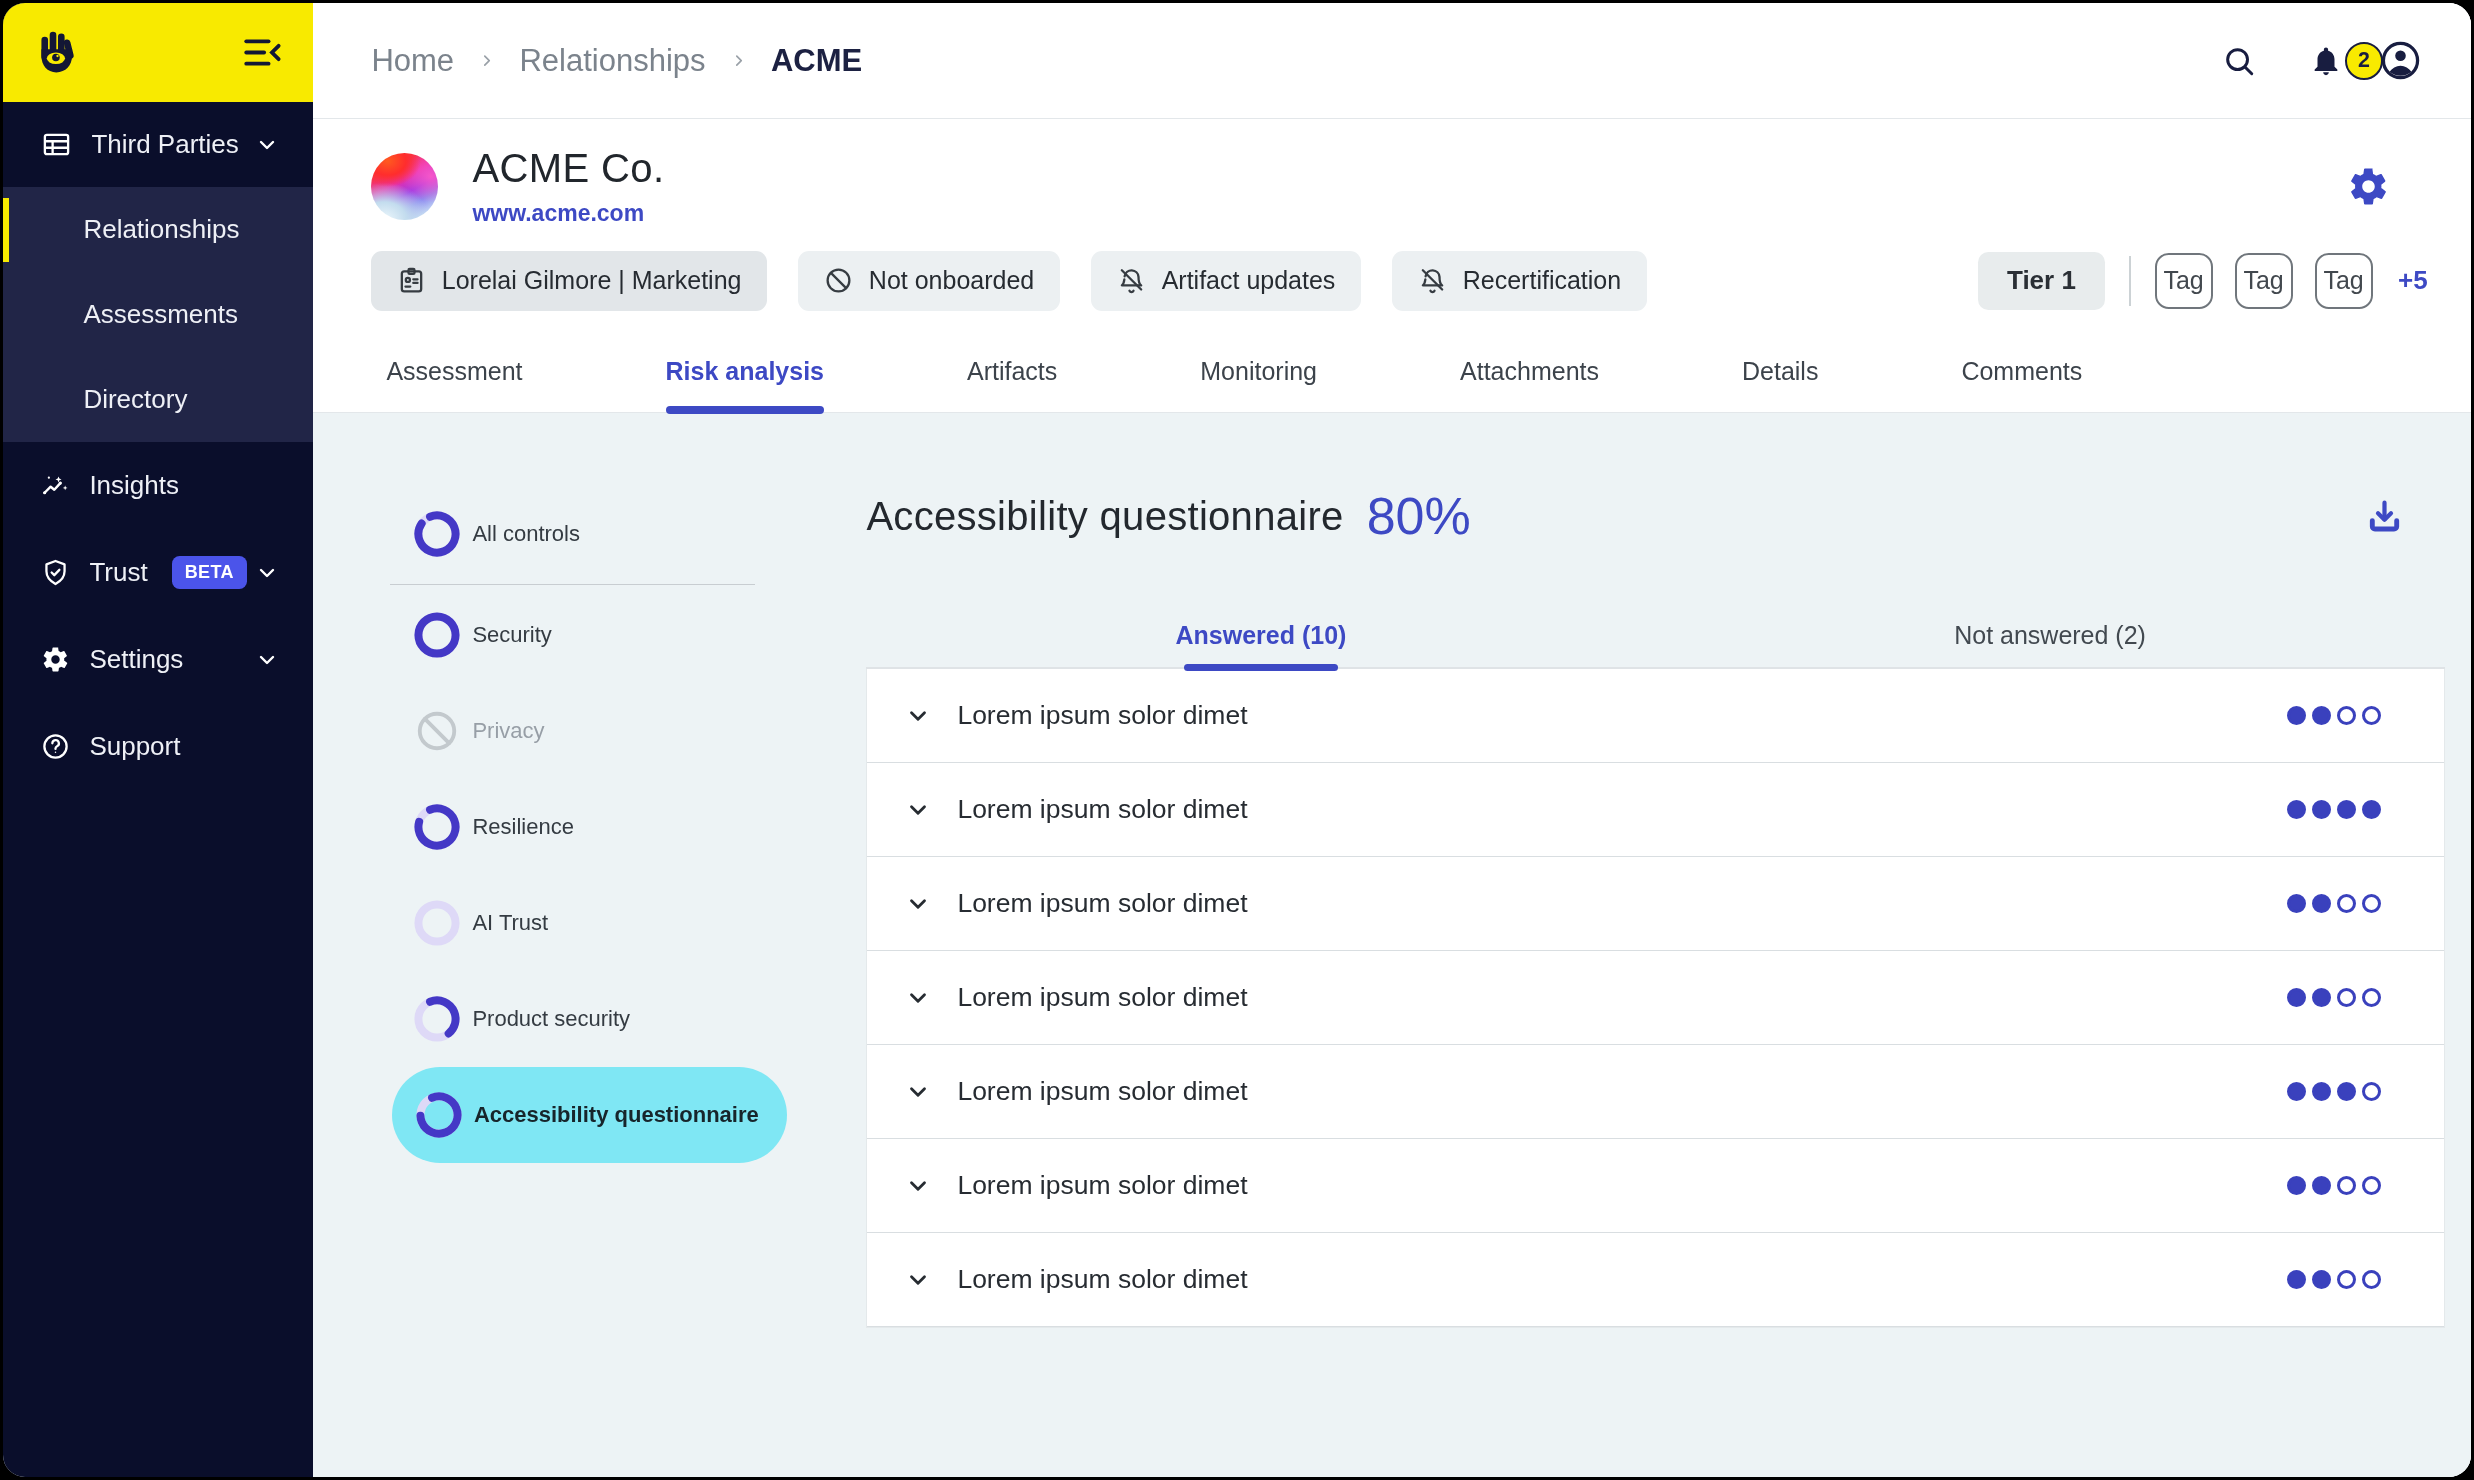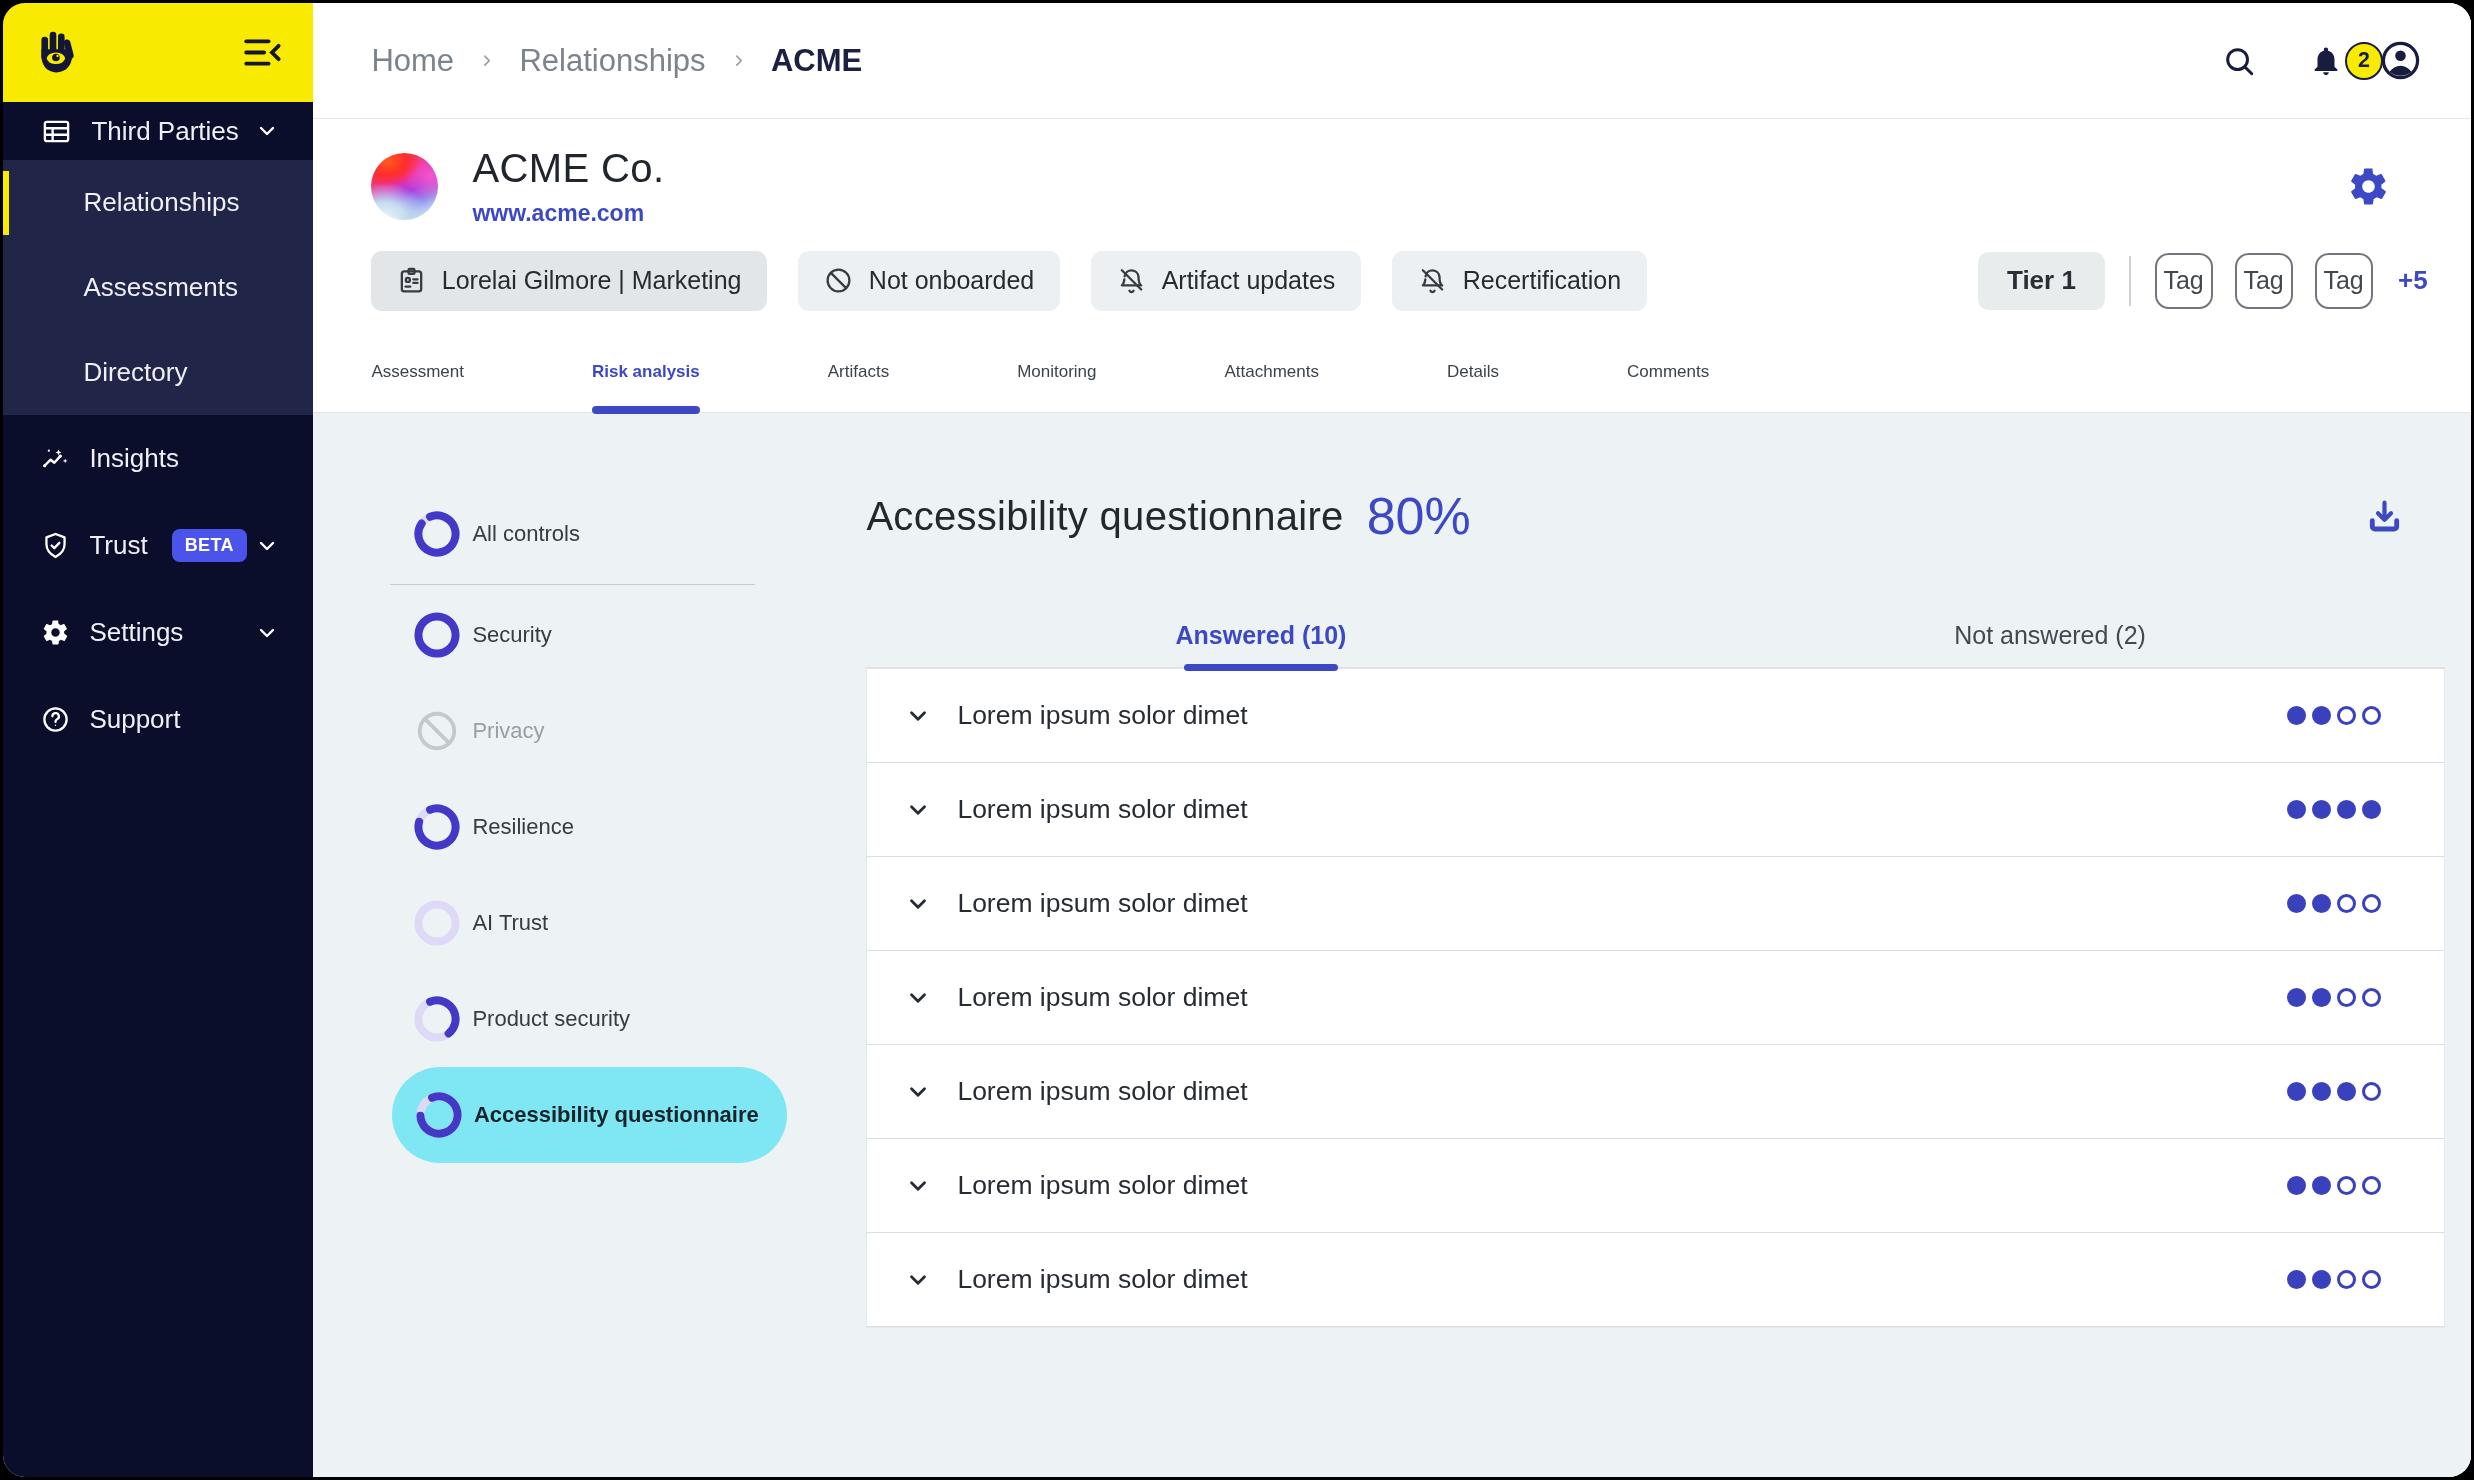--- a/index.html
+++ b/index.html
@@ -10,21 +10,21 @@
   }
 
   
   .sidebar { width:310px; flex:0 0 310px; background:var(--sidebar-bg); display:flex; flex-direction:column; }
   .sidebar-header { height:99px; background:var(--yellow); display:flex; align-items:center; justify-content:space-between; padding:0 31px 0 26px; }
   .hand-logo svg { width:53px; height:53px; display:block; }
   .collapse-btn { width:38px; height:31px; cursor:pointer; color:#131735; }
   .collapse-btn svg { width:100%; height:100%; }
 
   .nav { color:#eef0f6; font-size:26px; }
-  .nav-group-header { height:58px; display:flex; align-items:center; padding:0 34px 0 38px; }
+  .nav-group-header { height:85px; display:flex; align-items:center; padding:0 34px 0 38px; }
   .nav-group-header .icon { width:31px; height:31px; color:#fff; }
   .nav-group-header .lbl { margin-left:19px; }
   .nav-group-header .chev { margin-left:auto; width:24px; height:24px; color:#fff; }
   .nav-sub { background:var(--sidebar-sub-bg); }
   .nav-sub-item { height:85px; display:flex; align-items:center; padding-left:80px; position:relative; cursor:pointer; }
   .nav-sub-item.selected::before { content:""; position:absolute; left:0; top:10.3px; bottom:10.3px; width:6px; background:var(--yellow); }
   .nav-item { height:87px; display:flex; align-items:center; padding:0 34px 0 38px; cursor:pointer; }
   .nav-item .icon { width:29px; height:29px; color:#fff; flex:0 0 auto; }
   .nav-item .lbl { margin-left:19px; }
   .nav-item .chev { margin-left:auto; width:24px; height:24px; color:#fff; }
@@ -70,21 +70,21 @@
   .chip { height:60px; border-radius:11px; background:var(--chip-bg); display:flex; align-items:center; padding:0 26px; margin-right:31px; font-size:25px; font-weight:500; color:#262b31; white-space:nowrap; }
   .chip .cicon { width:29px; height:29px; margin-right:15.4px; color:#363c42; }
   .chip .cicon svg { width:100%; height:100%; display:block; }
   .chip.person { background:var(--chip-dark-bg); cursor:pointer; }
   .tier-chip { margin-left:auto; height:58px; background:#e8eced; border-radius:10.3px; padding:0 29px; display:flex; align-items:center; font-size:26px; font-weight:600; color:#2a2f35; }
   .vdivider { width:1.7px; height:50px; background:#ccd2d5; margin:0 24px; }
   .tag-btn { width:58px; height:56px; border:2.1px solid #70767c; border-radius:13.7px; background:#fff; font-family:inherit; font-size:25px; color:#42484e; margin-right:22px; cursor:pointer; }
   .more-tags { font-size:26px; font-weight:600; color:var(--accent); cursor:pointer; margin-left:3.4px; }
 
   .tabs-row { display:flex; align-items:center; gap:128px; padding:0 43px 0 58px; height:82px; margin-top:20.5px; border-bottom:1.7px solid var(--divider); }
-  .tab { font-size:17px; color:#3c434b; height:100%; display:flex; align-items:center; position:relative; cursor:pointer; white-space:nowrap; }
+  .tab { font-size:25px; color:#3c434b; height:100%; display:flex; align-items:center; position:relative; cursor:pointer; white-space:nowrap;margin-left:15px; }
   .tab.active { color:var(--accent); font-weight:bold; }
   .tab.active::after { content:""; position:absolute; left:0; right:0; bottom:-1.7px; height:7.7px; border-radius:4.3px; background:var(--accent); }
 
   
   .content { flex:1; background:var(--content-bg); display:flex; padding:73px 26px 0 58px; min-height:0; }
 
   .controls-col { width:415px; flex:0 0 415px; }
   .control-item { height:96px; display:flex; align-items:center; padding-left:43px; gap:12px; font-size:22px; font-weight:500; color:#343b42; cursor:pointer; }
   .control-item .ring { width:46px; height:46px; flex:0 0 46px; }
   .control-item .ring svg { width:100%; height:100%; display:block; }

